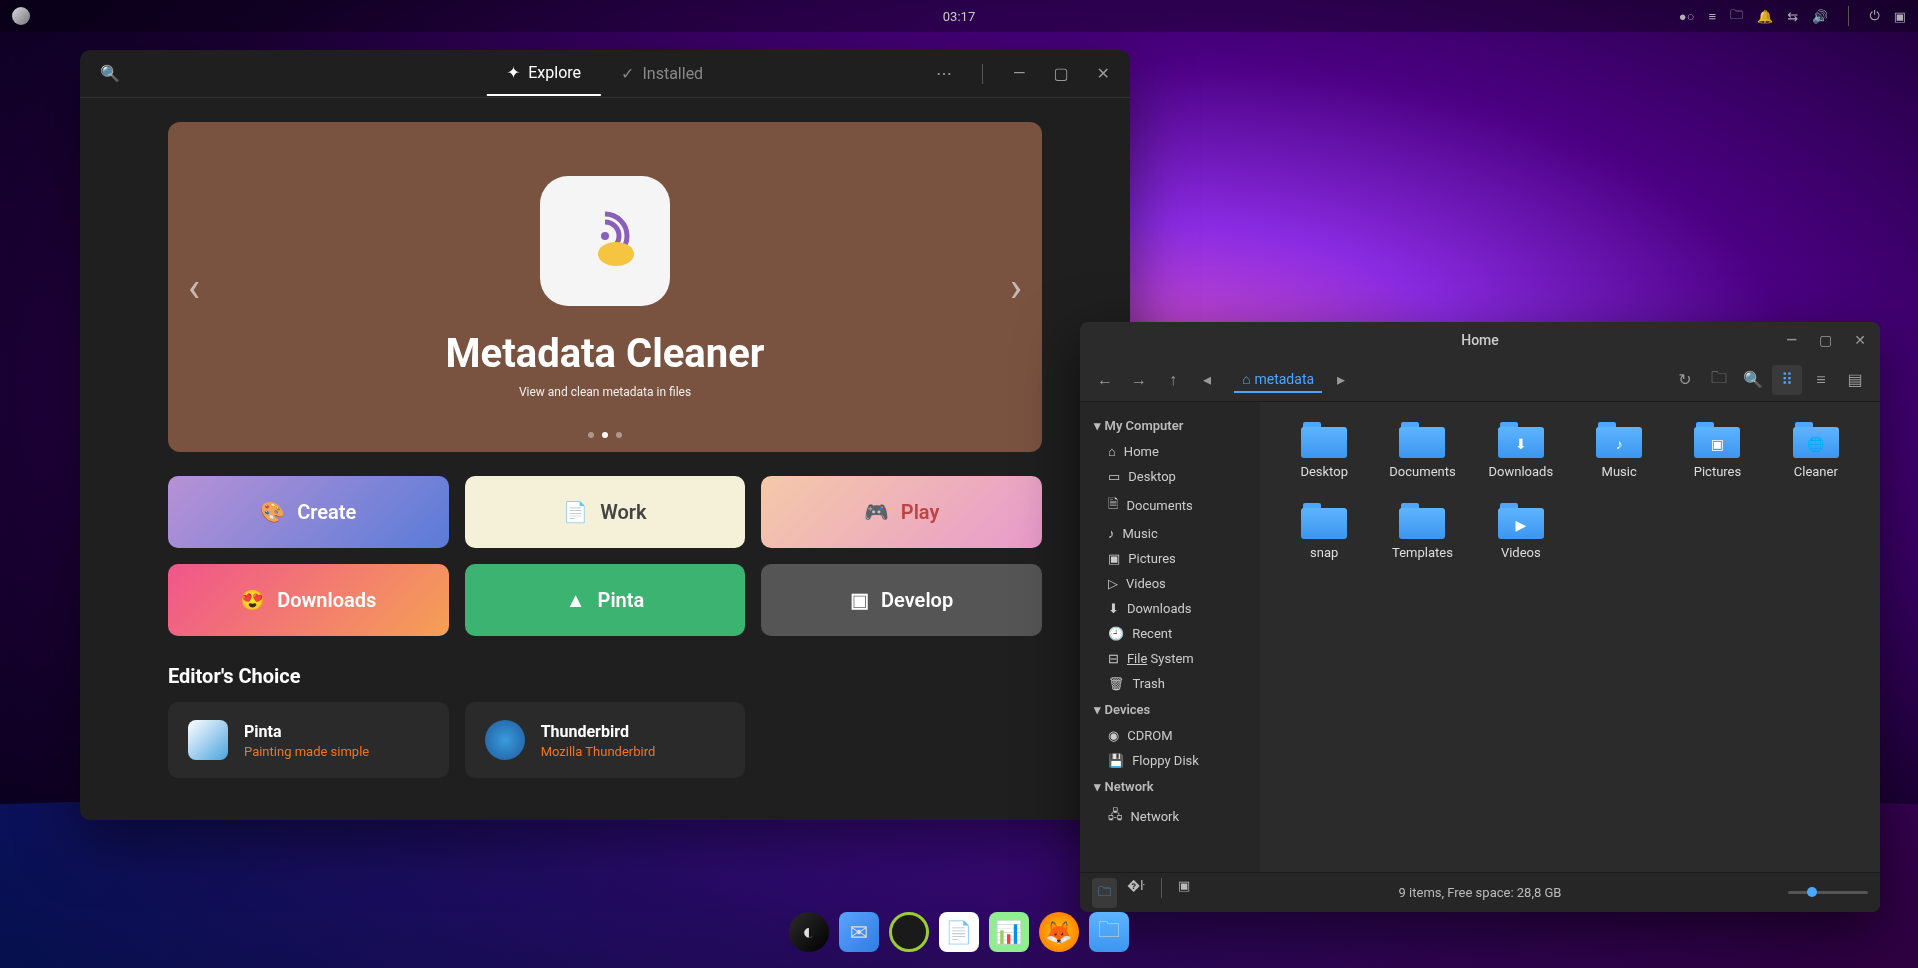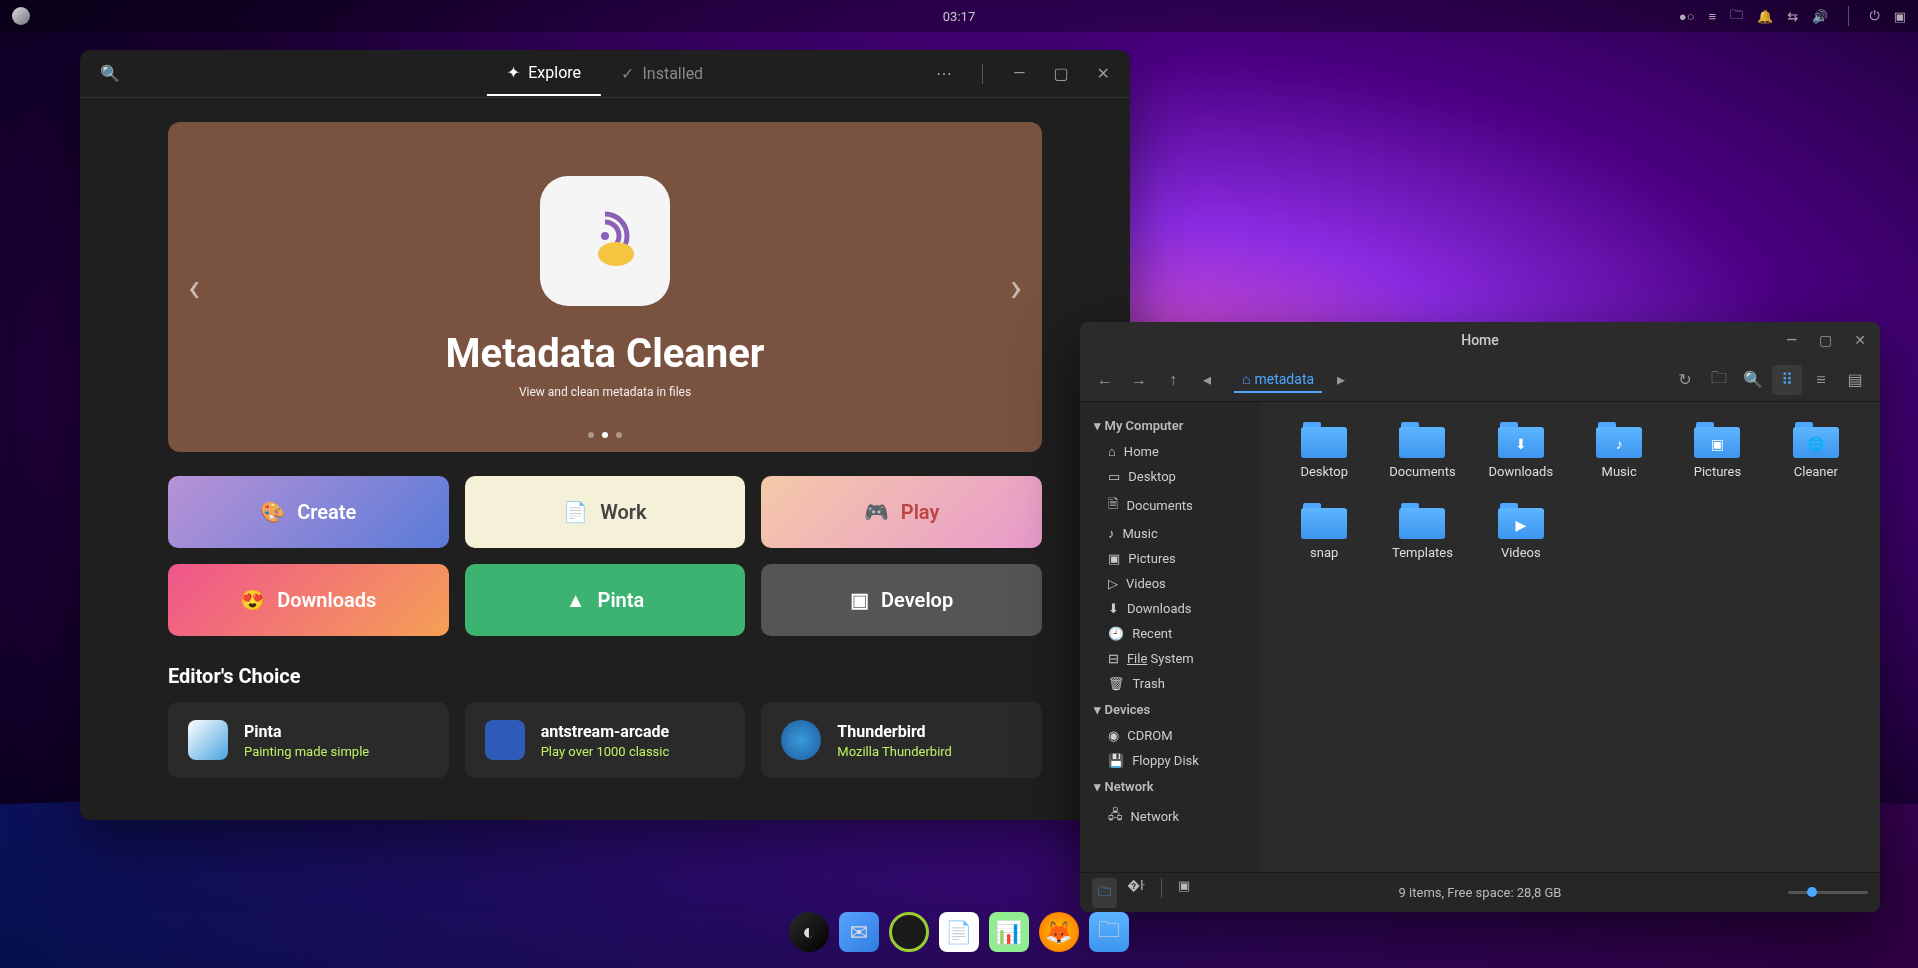--- a/index.html
+++ b/index.html
@@ -72,21 +72,21 @@
 .cat-develop { background: #555; color: #fff; }
 
 .section-title { font-size: 20px; font-weight: 700; color: #fff; margin-top: 28px; margin-bottom: 14px; }
 .app-row { display: grid; grid-template-columns: repeat(3, 1fr); gap: 16px; }
 .app-card {
   background: #2a2a2a; border-radius: 10px; padding: 18px 20px;
   display: flex; align-items: center; gap: 16px; cursor: pointer;
 }
 .app-card-icon { width: 40px; height: 40px; border-radius: 8px; flex-shrink: 0; }
 .app-card-text h4 { font-size: 16px; color: #fff; margin-bottom: 3px; }
-.app-card-text p { font-size: 13px; color: #bef264; white-space: nowrap; overflow: hidden; text-overflow: ellipsis; max-width: 200px; }
+.app-card-text p { font-size: 13px; color: #f97316; white-space: nowrap; overflow: hidden; text-overflow: ellipsis; max-width: 200px; }
 
 
 .filemanager {
   position: absolute; left: 1080px; top: 322px; width: 800px; height: 590px;
   background: #2b2b2b; border-radius: 8px; overflow: hidden;
   box-shadow: 0 20px 60px rgba(0,0,0,0.6);
   display: flex; flex-direction: column;
 }
 .fm-titlebar {
   height: 36px; display: flex; align-items: center; justify-content: center;
@@ -242,27 +242,20 @@
     <div class="section-title">Editor's Choice</div>
     <div class="app-row">
       <div class="app-card">
         <div class="app-card-icon" style="background:linear-gradient(135deg,#fff,#4aa3df)"></div>
         <div class="app-card-text">
           <h4>Pinta</h4>
           <p>Painting made simple</p>
         </div>
       </div>
       <div class="app-card">
-        <div class="app-card-icon" style="background:#2e5bb8"></div>
-        <div class="app-card-text">
-          <h4>antstream-arcade</h4>
-          <p>Play over 1000 classic</p>
-        </div>
-      </div>
-      <div class="app-card">
         <div class="app-card-icon" style="background:radial-gradient(circle,#3a9bdc,#1e5a9c);border-radius:50%"></div>
         <div class="app-card-text">
           <h4>Thunderbird</h4>
           <p>Mozilla Thunderbird</p>
         </div>
       </div>
     </div>
   </div>
 </div>
 

